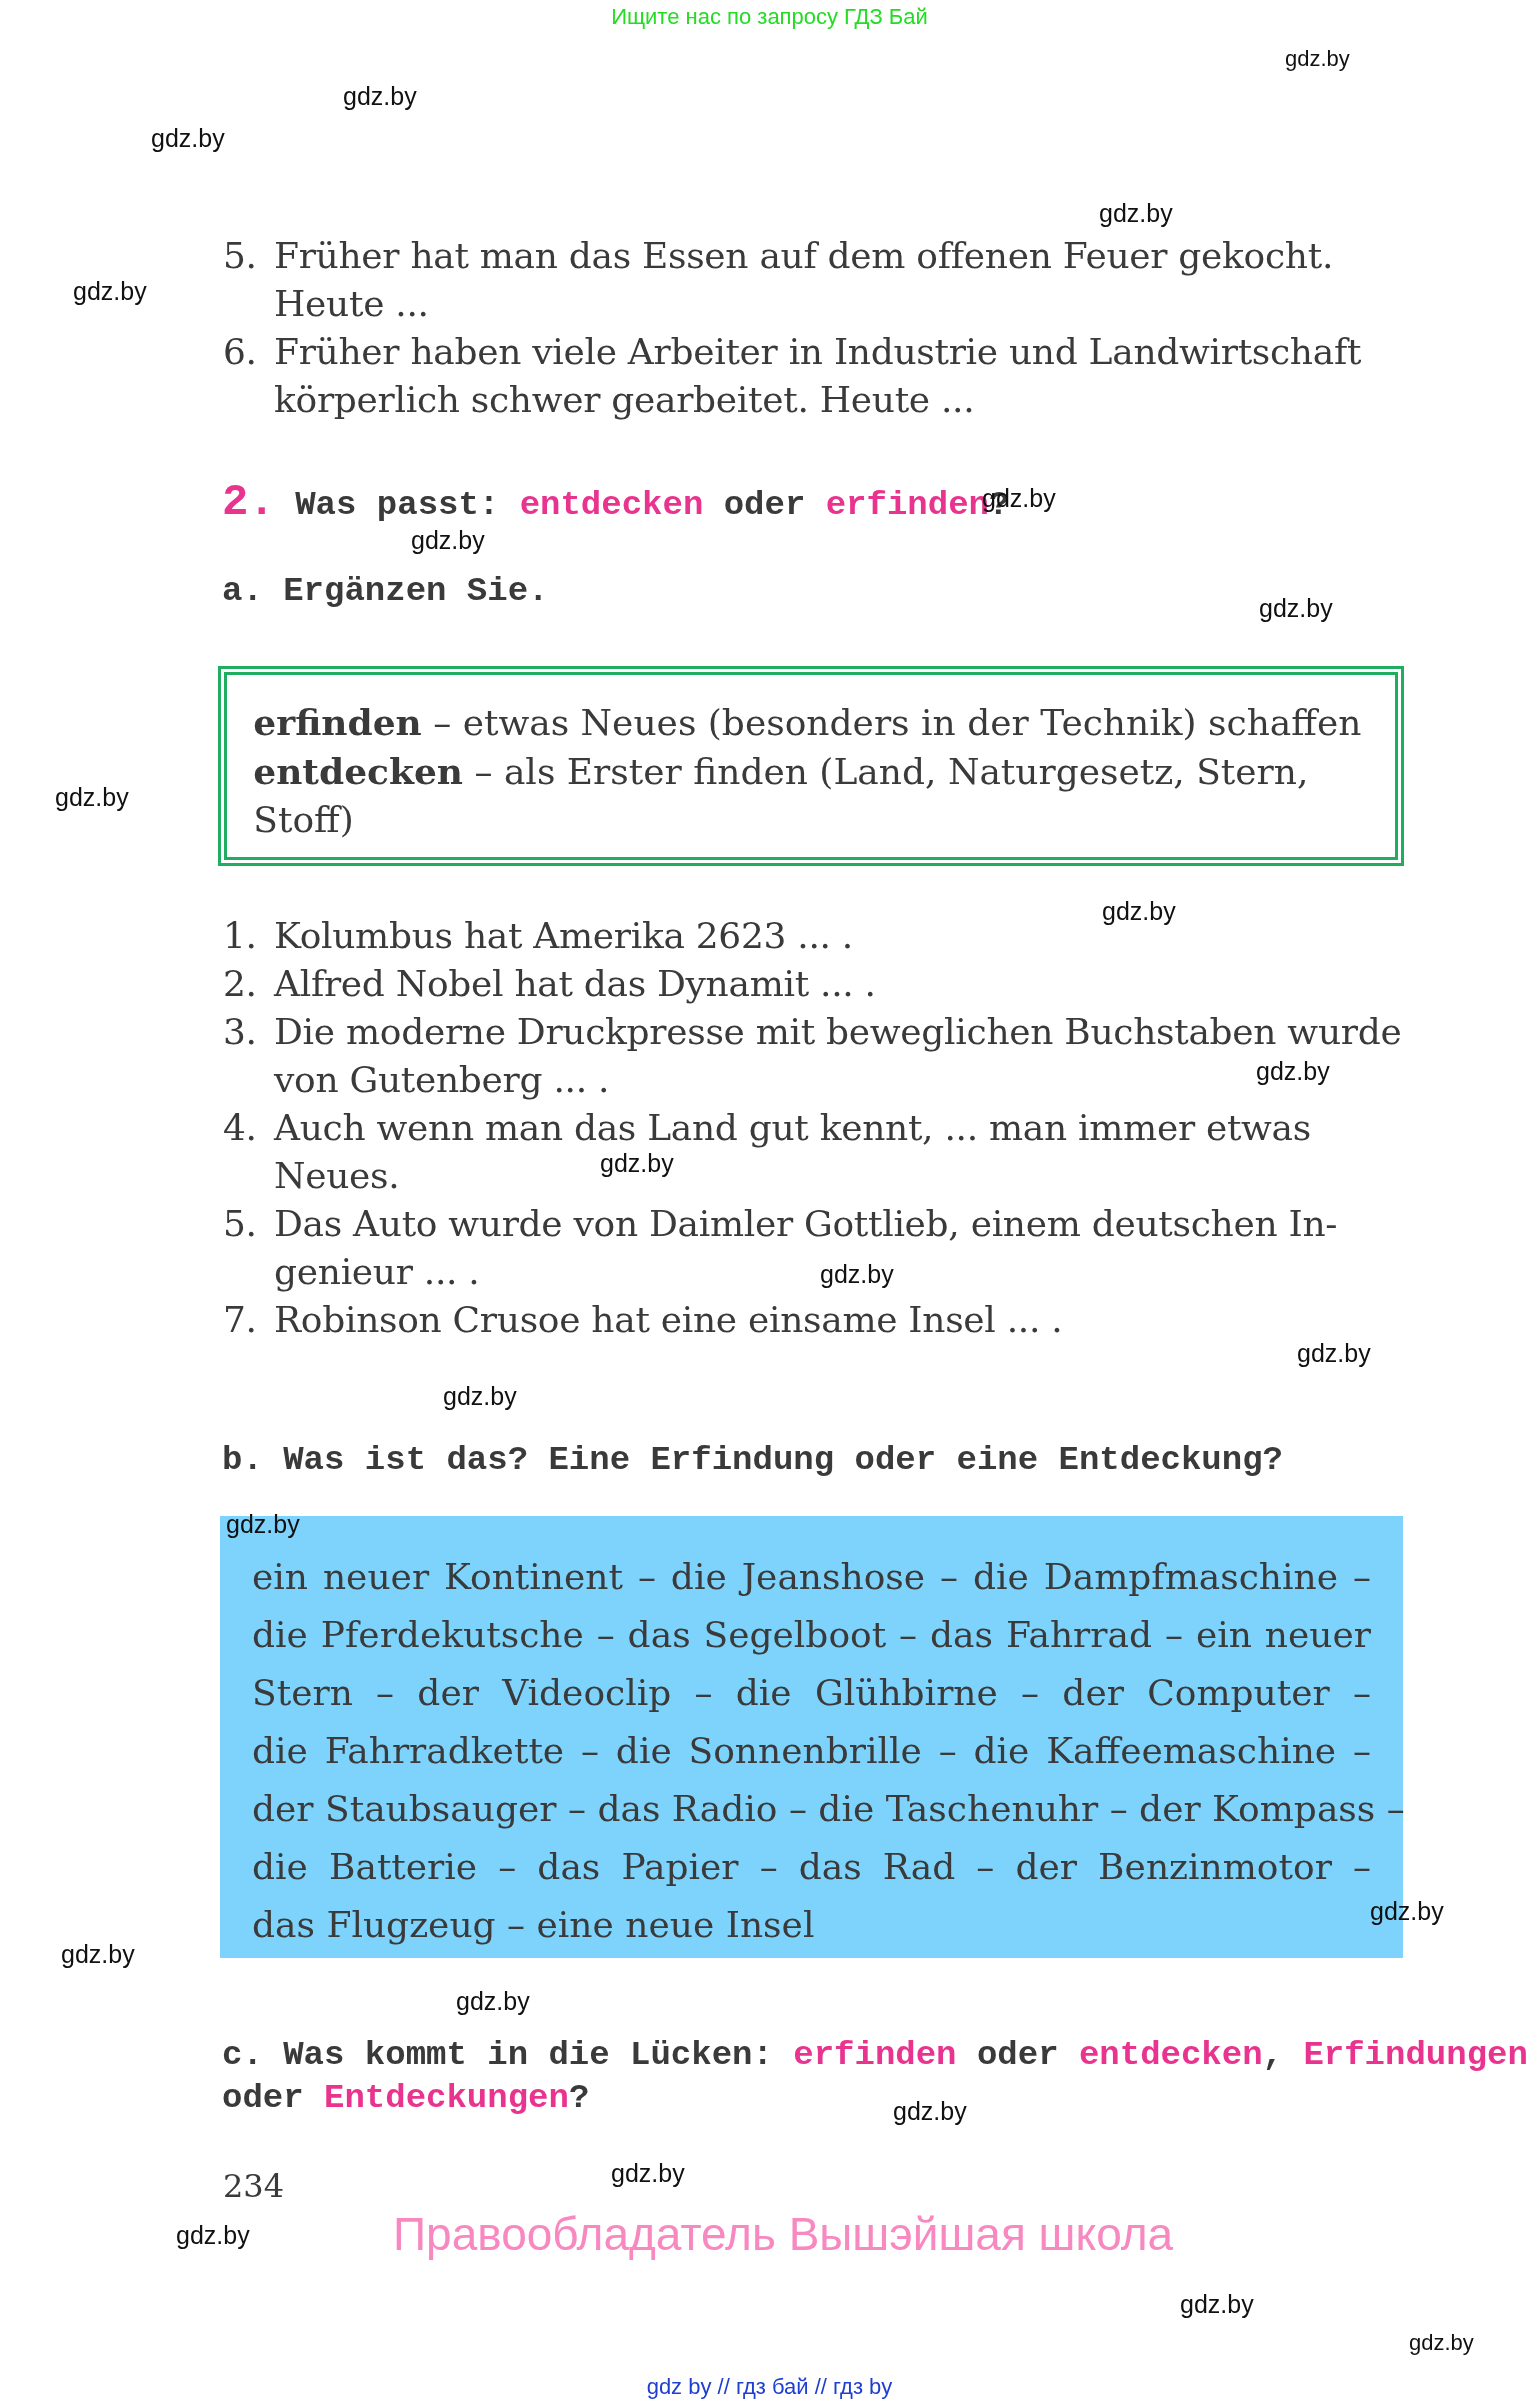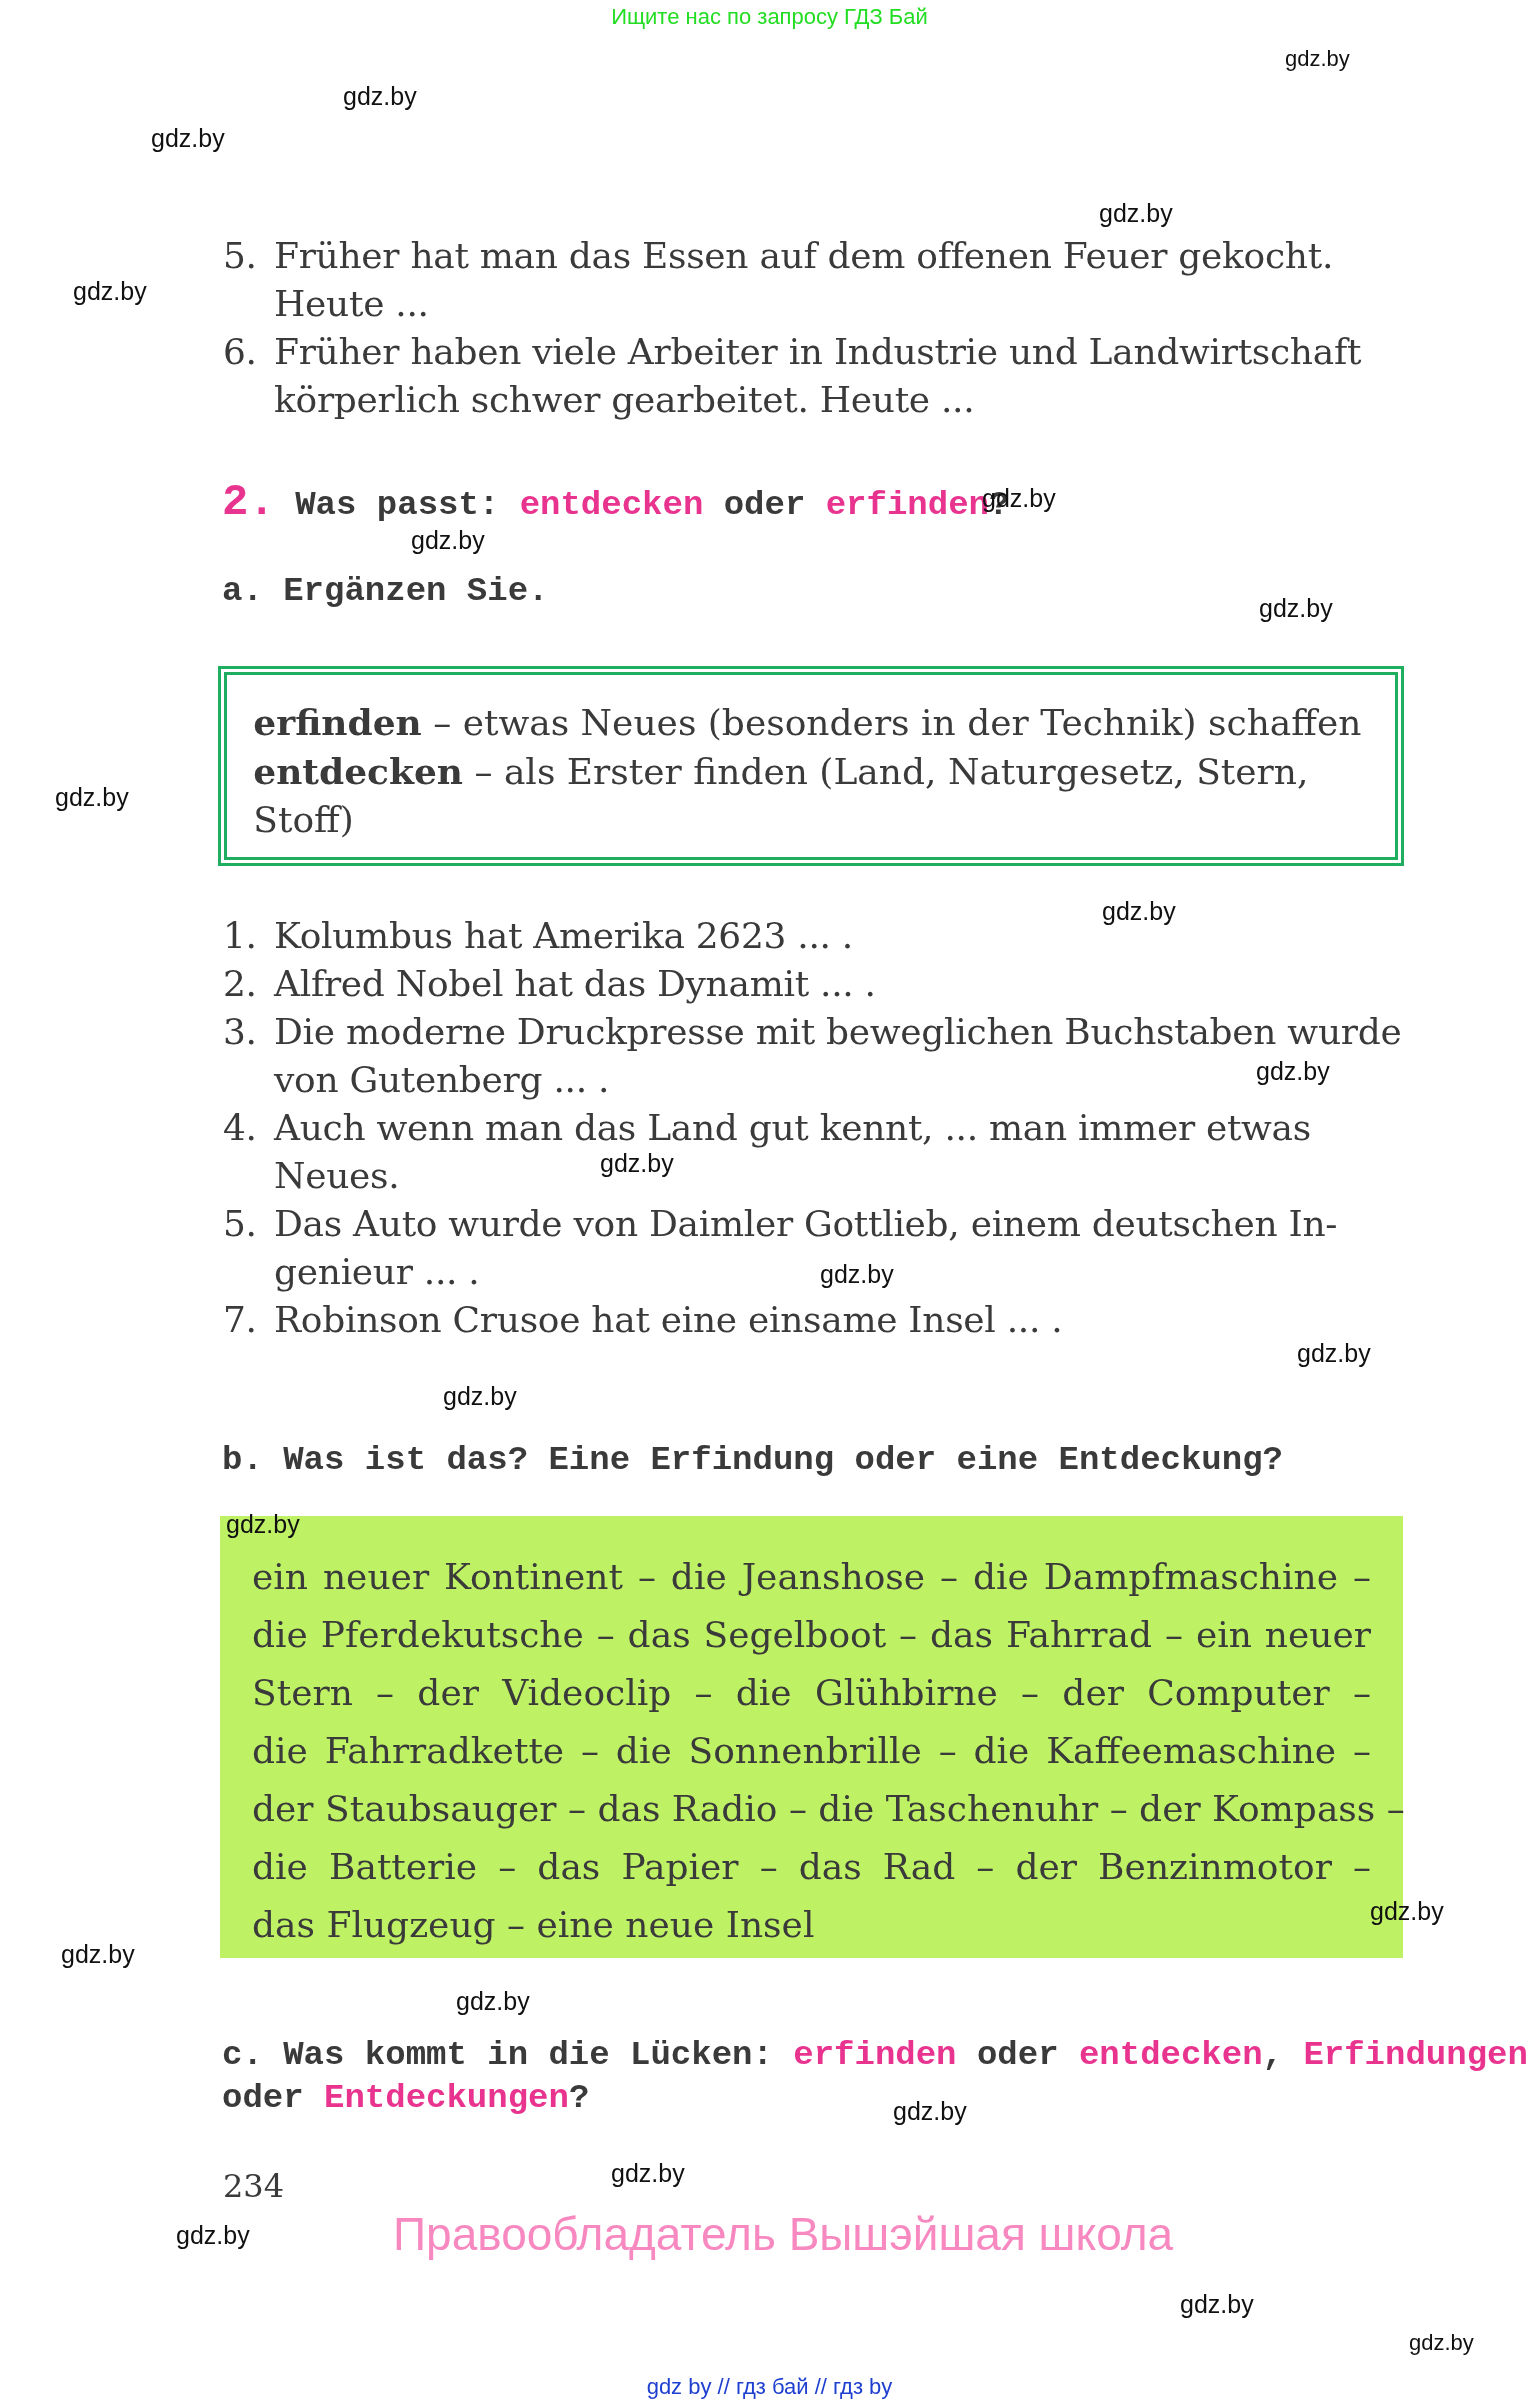--- a/index.html
+++ b/index.html
@@ -16,21 +16,21 @@
   .heading { font-family: Liberation Mono, monospace; font-weight: bold; color: #3a3a3a; font-size: 34px; white-space: nowrap; }
   .pink { color: #e8348f; }
   .ex-num { font-size: 44px; color: #e8348f; font-weight: bold; }
   .green-box {
     left: 218px; top: 666px; width: 1186px; height: 200px; box-sizing: border-box;
     border: 3.5px solid #1fae60; padding: 2.7px;
   }
   .green-inner { width: 100%; height: 100%; box-sizing: border-box; border: 3.5px solid #1fae60; padding: 23px 26.6px 0 26.6px; }
   .def-line { font-size: 36px; line-height: 48px; white-space: nowrap; }
   .def-line b { font-weight: bold; }
-  .pink-box { left: 220px; top: 1516px; width: 1183px; height: 442px; background: #bef264; box-sizing: border-box; padding: 32px 32px 0 32px; }
+  .pink-box { left: 220px; top: 1516px; width: 1183px; height: 442px; background: #7dd3fc; box-sizing: border-box; padding: 32px 32px 0 32px; }
   .pink-line { font-size: 36px; line-height: 58px; white-space: nowrap; text-align: justify; text-align-last: justify; }
   .pink-line.last { text-align-last: left; }
   .page-num { left: 223px; top: 2167px; font-size: 32px; }
   .rights { left: 393px; top: 2207px; font-size: 46px; color: #f788c0; white-space: nowrap; }
   .footer { left: 0; width: 1539px; top: 2374px; text-align: center; font-size: 22px; color: #1e3fcf; white-space: nowrap; }
 </style>
 </head>
 <body>
 
 <div class="abs sans top-banner">Ищите нас по запросу ГДЗ Бай</div>

